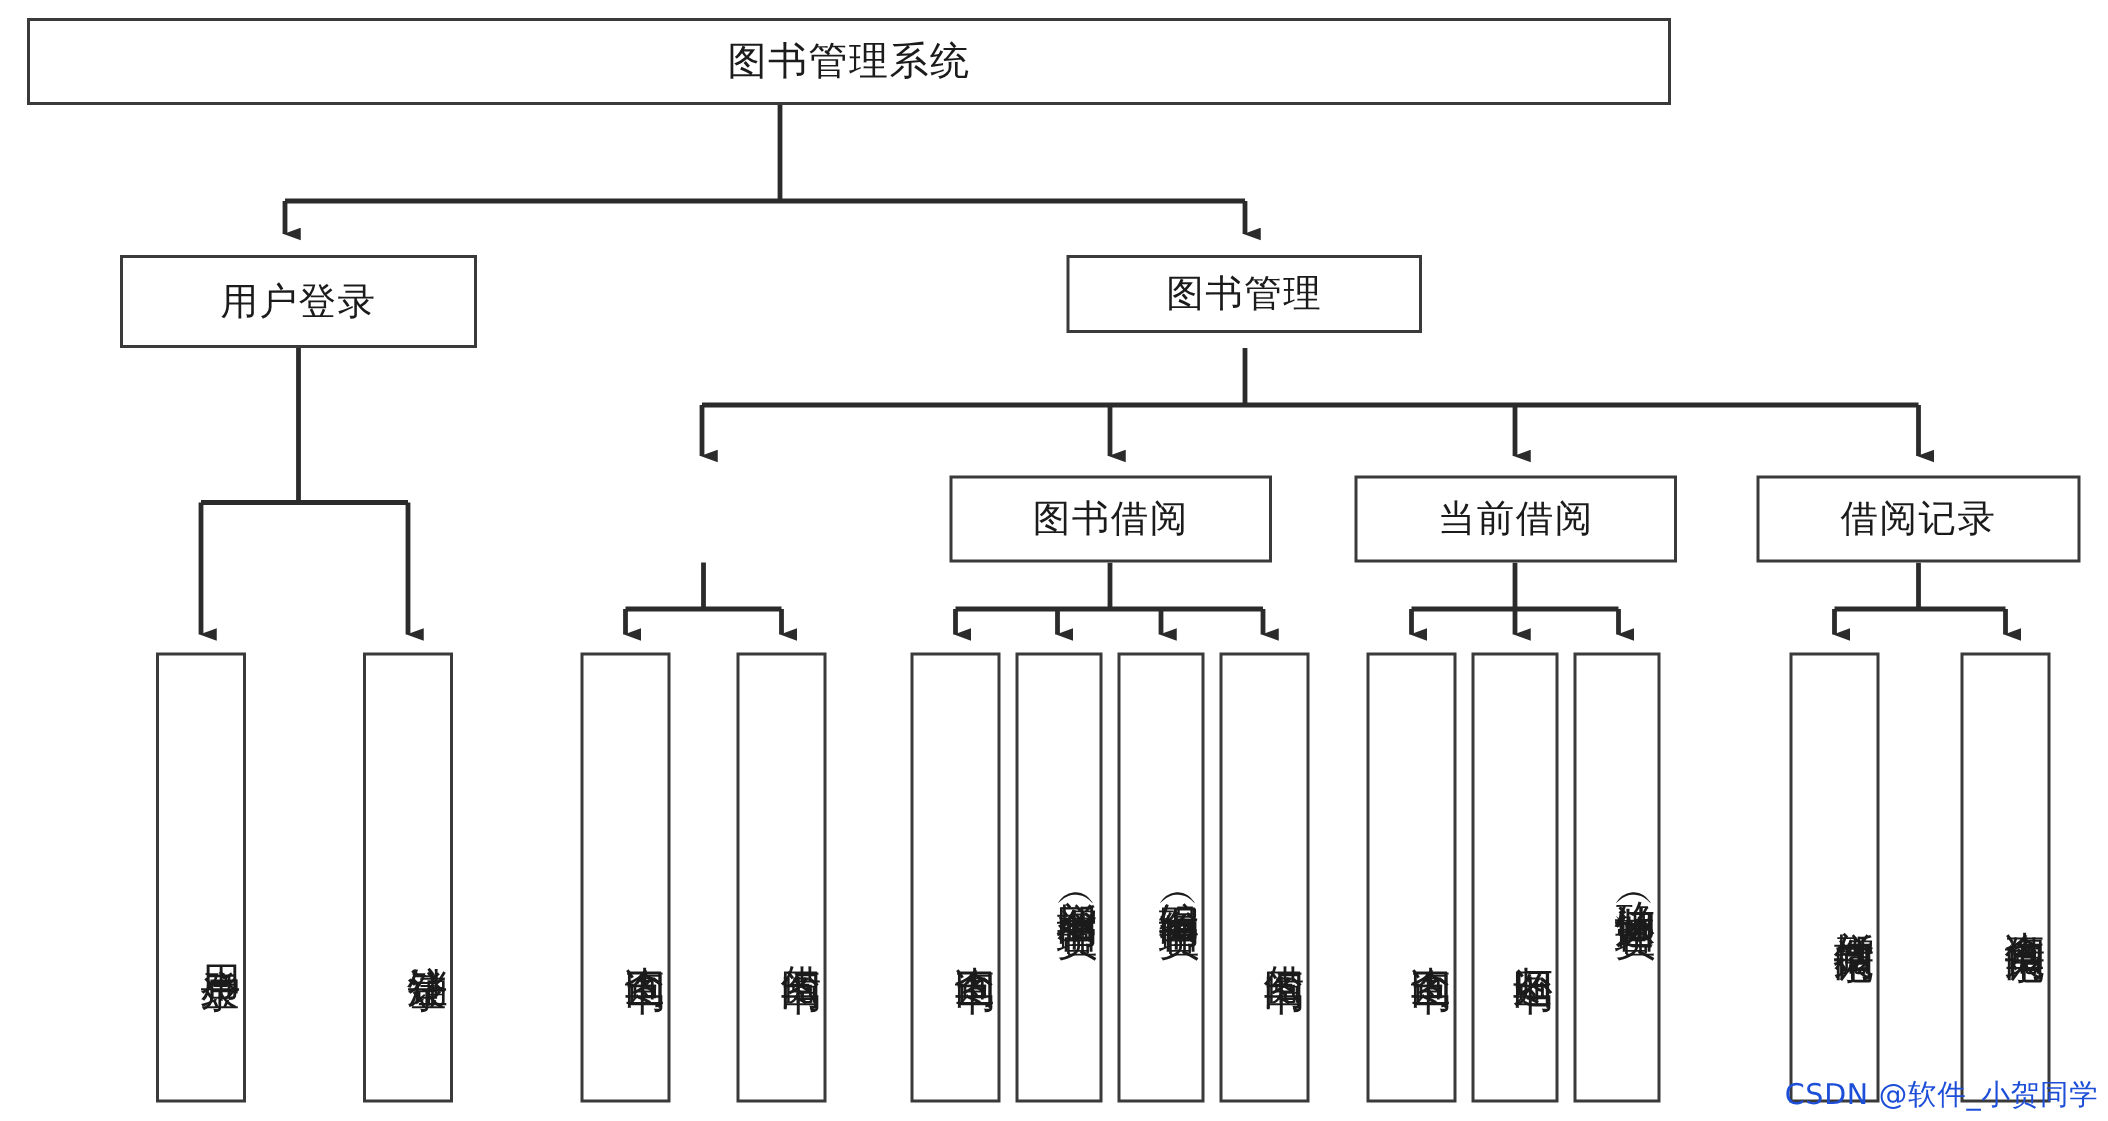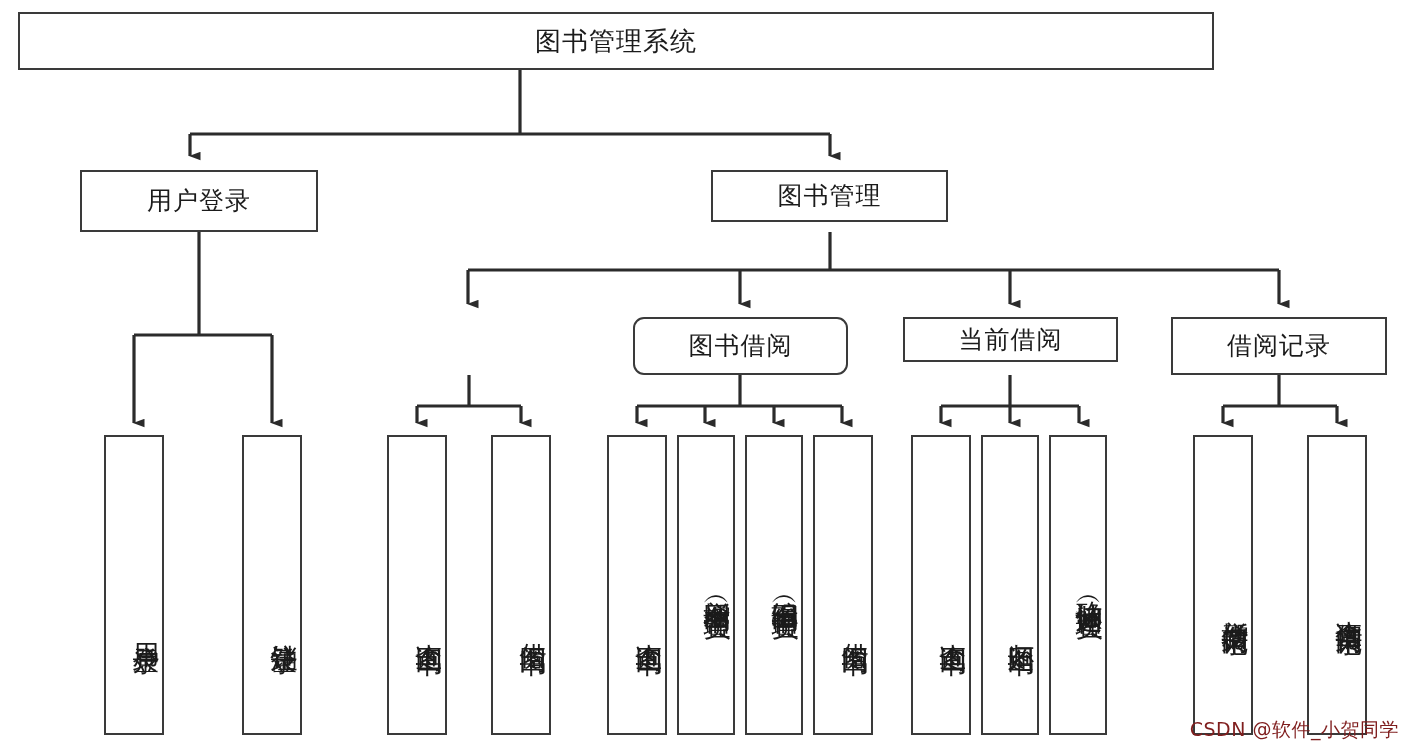--- a/index.html
+++ b/index.html
@@ -57,21 +57,21 @@
     text-orientation: upright;
     display: block;
     white-space: nowrap;
     text-align: center;
   }
   .watermark {
     position: absolute;
     right: 6px;
     bottom: 4px;
     font-size: 19px;
-    color: #7f1d1d;
+    color: #1d4ed8;
     letter-spacing: 0.5px;
     white-space: nowrap;
     font-family: "DejaVu Sans", "Liberation Sans", sans-serif;
   }
 </style>
 </head>
 <body>
 
 <div id="canvas">
 
@@ -118,35 +118,35 @@
       <path d="M 1010 406 L 1010 423" marker-end="url(#arrowhead)"></path>
       <path d="M 1079 406 L 1079 423" marker-end="url(#arrowhead)"></path>
 
       <path d="M 1279 375 L 1279 406"></path>
       <path d="M 1223 406 L 1337 406"></path>
       <path d="M 1223 406 L 1223 423" marker-end="url(#arrowhead)"></path>
       <path d="M 1337 406 L 1337 423" marker-end="url(#arrowhead)"></path>
     </g>
   </svg>
 
-  <div class="node root" style="left:18px; top:12px; width:1196px; height:58px;">
+  <div class="node root" style="left:18px; top:12px; width:1096px; height:58px;">
     <span>图书管理系统</span>
   </div>
 
   <div class="node level1" style="left:80px; top:170px; width:238px; height:62px;">
     <span>用户登录</span>
   </div>
   <div class="node level1" style="left:711px; top:170px; width:237px; height:52px;">
     <span>图书管理</span>
   </div>
 
-  <div class="node level2" style="left:633px; top:317px; width:215px; height:58px;border-radius:11px;">
+  <div class="node level2" style="left:633px; top:317px; width:215px; height:58px;">
     <span>图书借阅</span>
   </div>
-  <div class="node level2" style="left:903px; top:317px; width:215px; height:45px;">
+  <div class="node level2" style="left:903px; top:317px; width:215px; height:58px;">
     <span>当前借阅</span>
   </div>
   <div class="node level2" style="left:1171px; top:317px; width:216px; height:58px;">
     <span>借阅记录</span>
   </div>
 
   <div class="node leaf" style="left:104px; top:435px; width:60px; height:300px;">
     <span class="vtext" style="margin-top:82px;">用户登录</span>
   </div>
   <div class="node leaf" style="left:242px; top:435px; width:60px; height:300px;">

